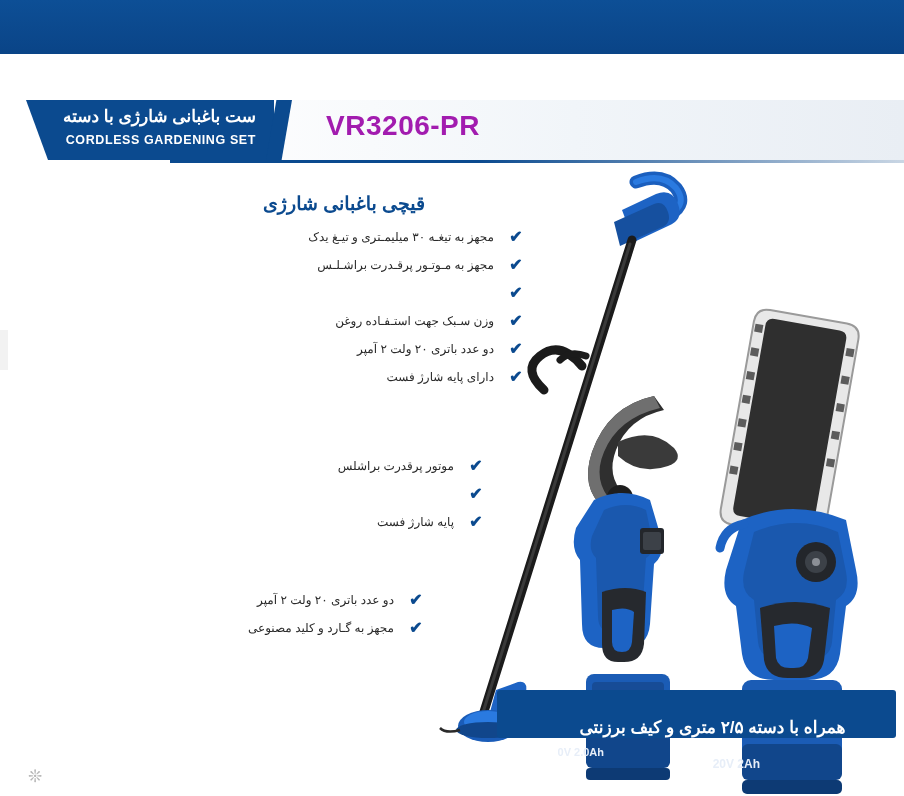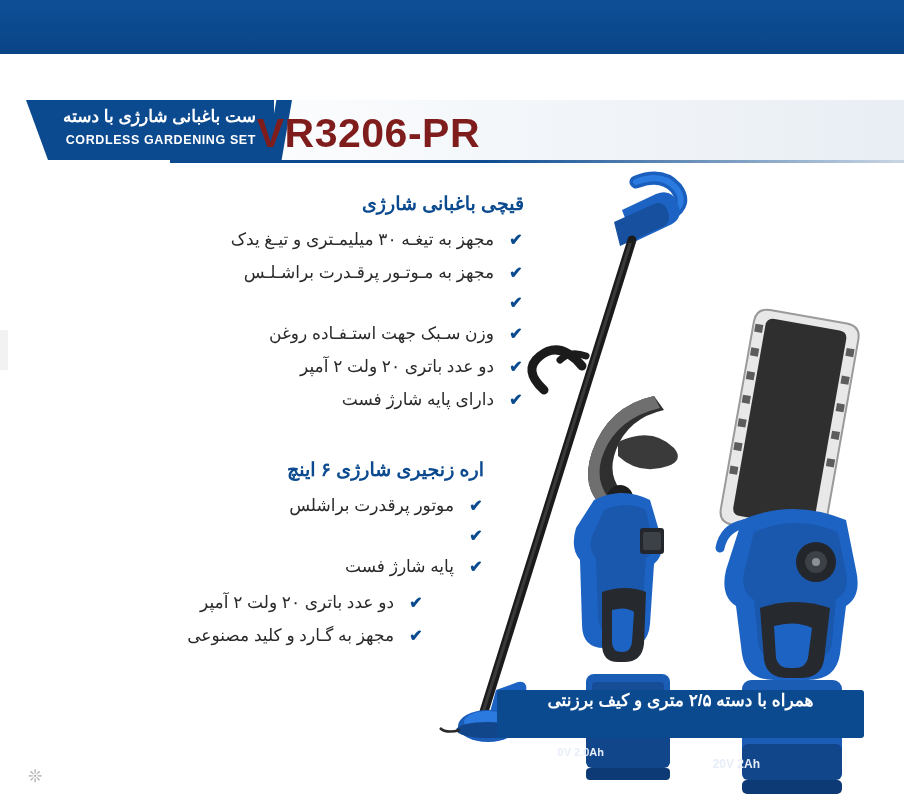--- a/index.html
+++ b/index.html
@@ -87,22 +87,22 @@
     width: 26px;
     height: 60px;
     background: #0b4a8f;
     clip-path: polygon(40% 0, 100% 0, 60% 100%, 0 100%);
   }
   .model-code {
     position: absolute;
     right: 280px;
     top: 10px;
     direction: ltr;
-    color: #7f1d1d;
-    font-size: 41px;
+    color: #a21caf;
+    font-size: 28px;
     font-weight: bold;
     letter-spacing: 0.5px;
   }
   .band-underline {
     position: absolute;
     left: 170px;
     top: 60px;
     width: 734px;
     height: 3px;
     background: linear-gradient(90deg, #0b4a8f 0%, #0b4a8f 42%, #c9d6e4 100%);
@@ -131,31 +131,31 @@
     flex: 0 0 auto;
     width: 16px;
     height: 16px;
     color: #0b4a8f;
     font-size: 16px;
     line-height: 16px;
     font-weight: bold;
     text-align: center;
   }
   .feature-text {
-    font-size: 17px;
+    font-size: 12px;
     color: #2a2a2a;
     white-space: nowrap;
   }
 
   #sec-shears { right: 380px; top: 192px; width: 360px; }
   #sec-saw    { right: 420px; top: 458px; width: 320px; }
   #sec-extra  { right: 480px; top: 592px; width: 260px; }
 
   #sec-shears .feature-row { justify-content: flex-start; }
-  #sec-shears .section-title { text-align: right; }
+  #sec-shears .section-title { text-align: center; }
 
   
   .product-area {
     position: absolute;
     left: 380px;
     top: 130px;
     width: 524px;
     height: 620px;
   }
   .pole-shaft {
@@ -187,22 +187,23 @@
   
   .ribbon {
     position: absolute;
     left: 497px;
     top: 690px;
     width: 367px;
     height: 48px;
     background: #0b4a8f;
     border-radius: 3px;
     display: flex;
-    align-items: flex-start;
+    align-items: flex-end;
     justify-content: center;
+    padding-left: 32px;
   }
   .ribbon span {
     color: #ffffff;
     font-size: 17px;
     font-weight: bold;
     white-space: nowrap;
   }
 
   
   .footer {
@@ -278,21 +279,20 @@
     <span class="check">✔</span>
     <span class="feature-text">دو عدد باتری ۲۰ ولت ۲ آمپر</span>
   </div>
   <div class="feature-row">
     <span class="check">✔</span>
     <span class="feature-text">دارای پایه شارژ فست</span>
   </div>
 </div>
 
 <div class="section" id="sec-saw">
-  <div class="section-title">اره زنجیری شارژی ۶ اینچ</div>
 
   <div class="feature-row">
     <span class="check">✔</span>
     <span class="feature-text">موتور پرقدرت براشلس</span>
   </div>
   <div class="feature-row">
     <span class="check">✔</span>
   </div>
   <div class="feature-row">
     <span class="check">✔</span>

